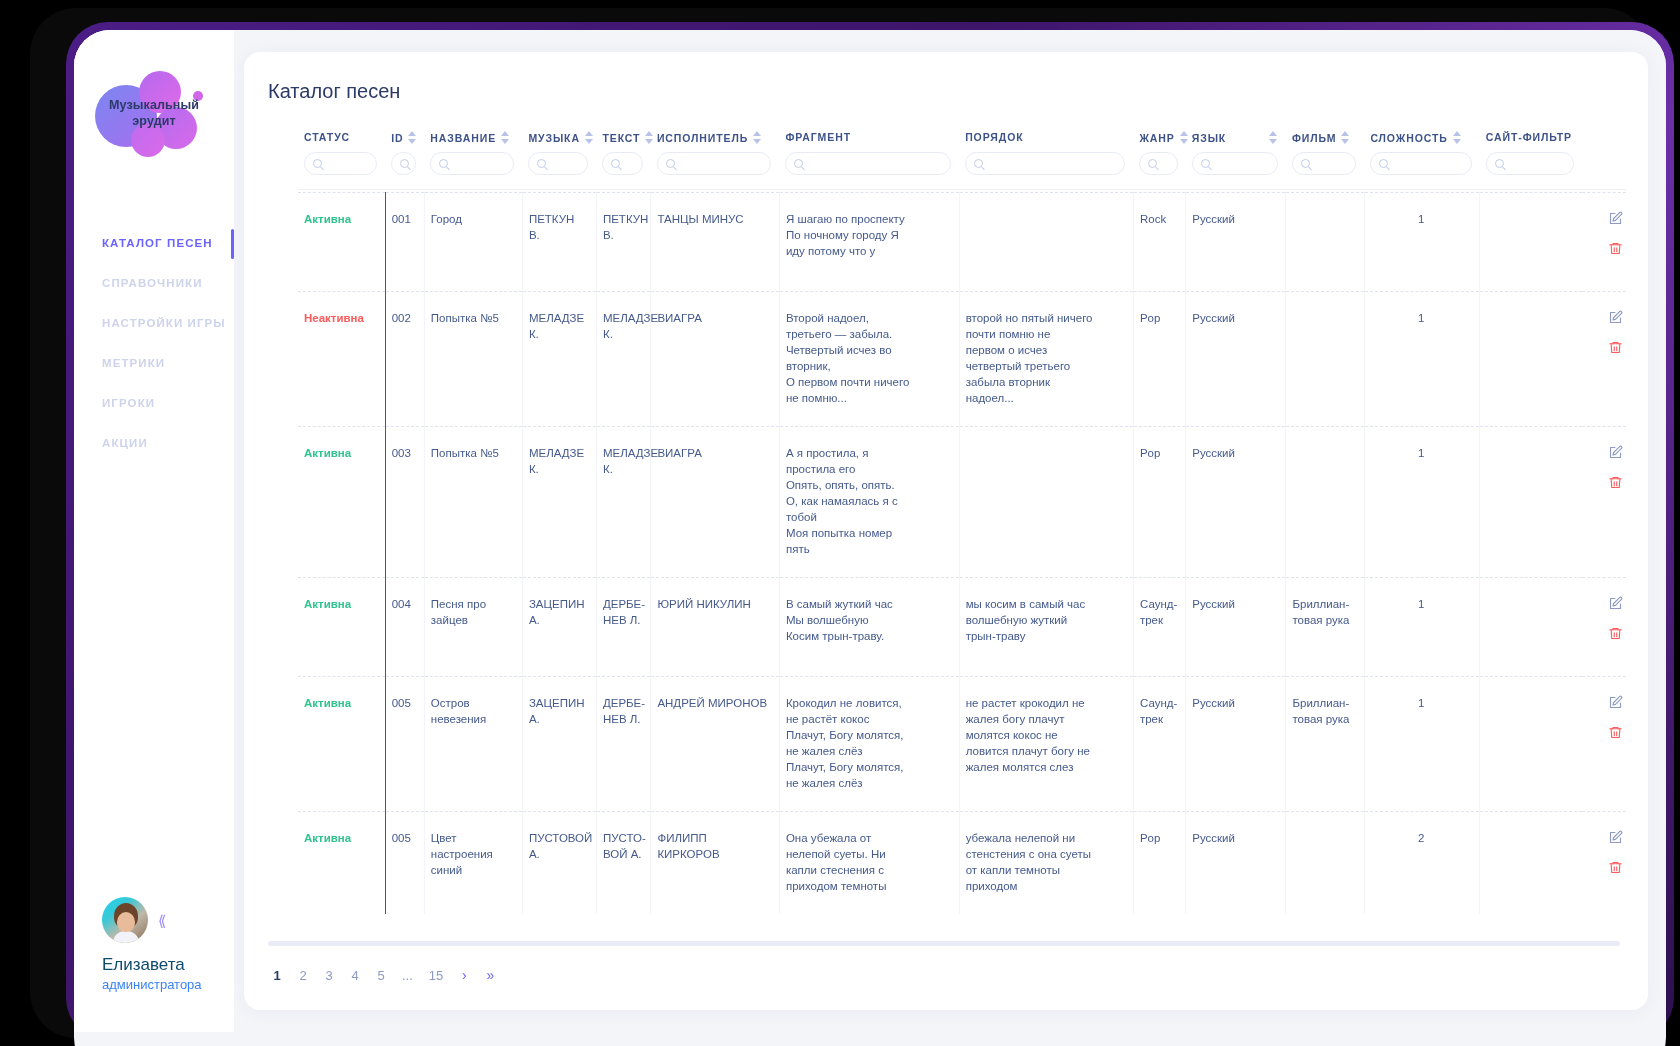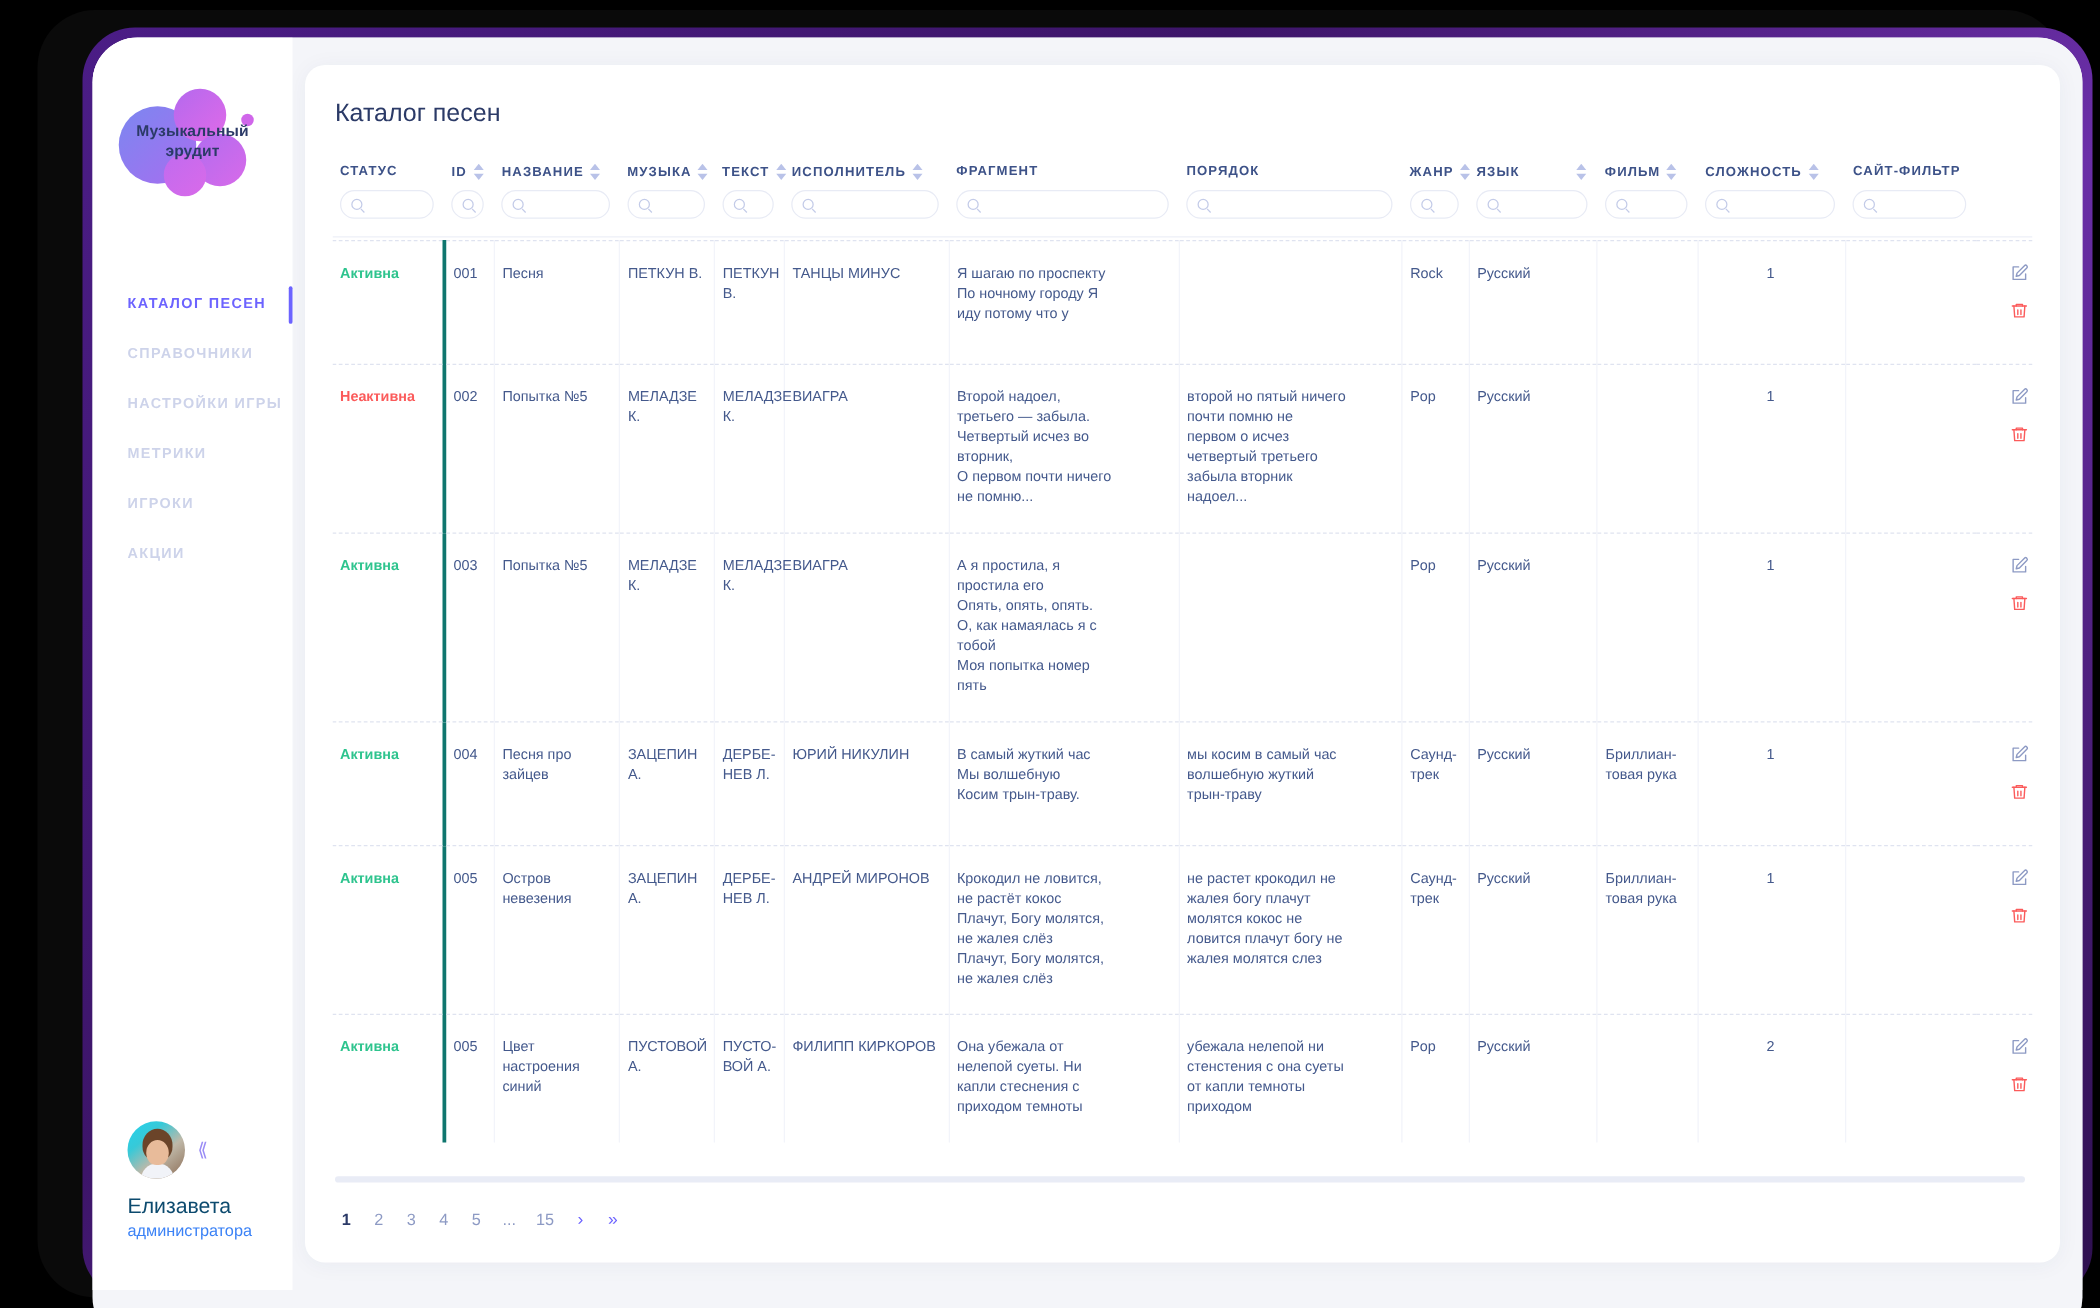--- a/index.html
+++ b/index.html
@@ -203,20 +203,21 @@
     white-space: nowrap;
   }
   .btn-import { background: linear-gradient(90deg,#6f7ef0,#6d8bf2); }
   .btn-add { background: linear-gradient(90deg,#6f7ef0 0%, #9a78f2 55%, #e07ef0 100%); }
 
   
   .table-scroll {
     flex: 1 1 auto;
     overflow: hidden;
     position: relative;
+    margin-left: 32px;
   }
   table.songs {
     width: 100%;
     border-collapse: collapse;
     table-layout: fixed;
   }
   table.songs th {
     text-align: left;
     vertical-align: top;
     padding: 0 8px 8px 6px;
@@ -275,21 +276,21 @@
 
   tbody.rows tr.data-row td {
     vertical-align: top;
     padding: 18px 8px 20px 6px;
     font-size: 11.5px;
     line-height: 16px;
     color: #44598c;
     border-right: 1px solid #f2f4fa;
     border-top: 1px dashed #dfe3f0;
   }
-  tbody.rows tr.data-row td.col-status { border-right: 3px solid #0f766e; }
+  tbody.rows tr.data-row td.col-status { border-right: 1px solid #0f766e; }
   tbody.rows tr.data-row td.col-last { border-right: none; }
   tbody.rows tr.data-row td.col-actions { border-right: none; }
 
   .status-active { color: #2ec48e; font-weight: 700; font-size: 11.5px; }
   .status-inactive { color: #fb5b5b; font-weight: 700; font-size: 11.5px; }
   .cell-upper { text-transform: uppercase; }
   .cell-center { text-align: center; }
 
   .actions-cell { text-align: right; padding-right: 2px !important; }
   .act-btn {
@@ -578,21 +579,21 @@
                   <td colspan="14">
                       <div class="head-sep-line"></div>
                     </td>
                 </tr>
               </thead>
 
               <tbody class="rows">
                   <tr class="data-row">
                     <td class="col-status"><span class="status-active">Активна</span></td>
                     <td class="">001</td>
-                    <td class="">Песня</td>
+                    <td class="">Город</td>
                     <td class="cell-upper">ПЕТКУН В.</td>
                     <td class="cell-upper">ПЕТКУН В.</td>
                     <td class="cell-upper">ТАНЦЫ МИНУС</td>
                     <td class="">Я шагаю по проспекту<br>По ночному городу Я<br>иду потому что у</td>
                     <td class=""></td>
                     <td class="">Rock</td>
                     <td class="">Русский</td>
                     <td class=""></td>
                     <td class="cell-center">1</td>
                     <td class="col-last"></td>

